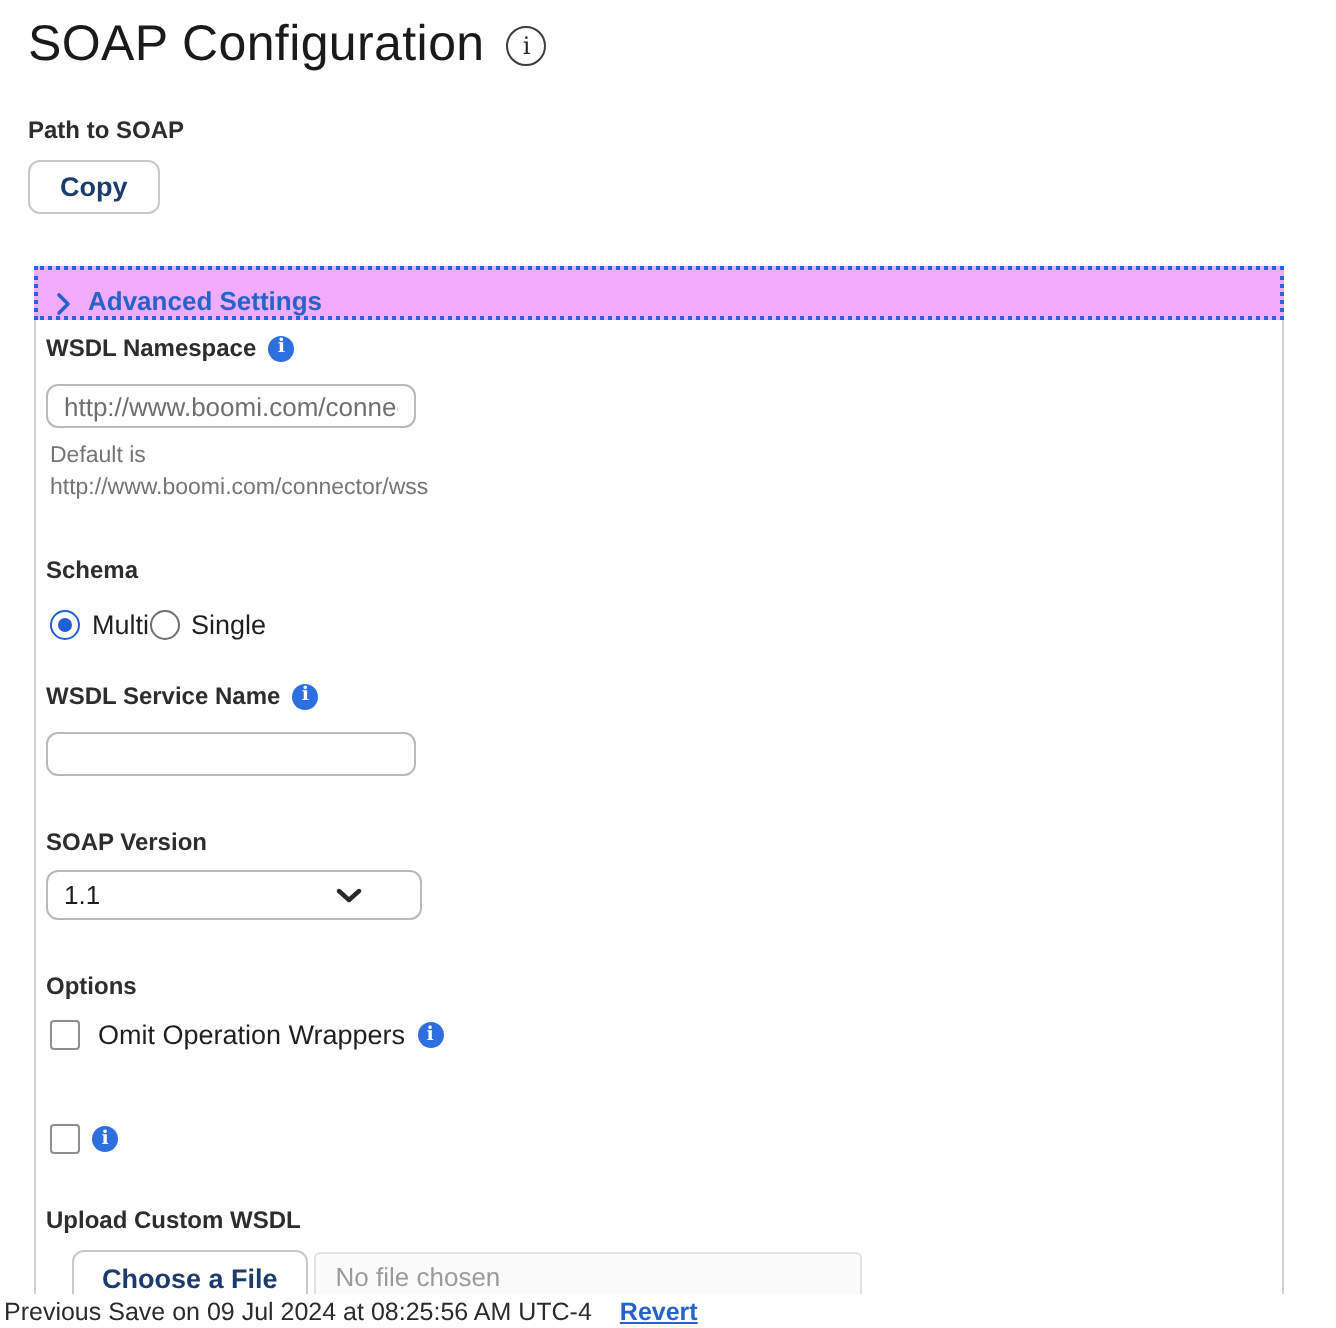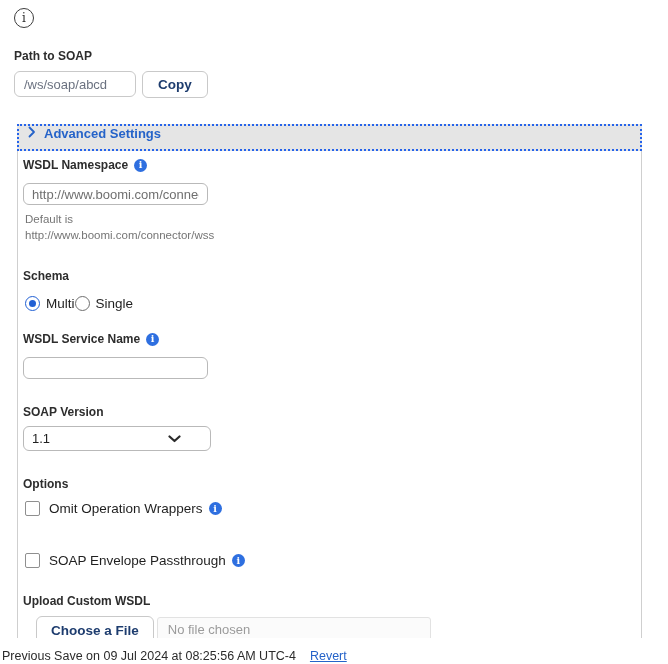--- a/index.html
+++ b/index.html
@@ -46,22 +46,22 @@
   }
   .btn{
     background:#fff;border:1px solid var(--border);border-radius:6px;
     color:var(--btn-text);font-weight:bold;font-size:13.5px;cursor:pointer;
     font-family:"Liberation Sans","DejaVu Sans",sans-serif;
   }
   .copy-btn{padding:0 15px;height:27px;}
 
   .adv-box{
     margin:26px 26px 0 17px;width:625px;height:27px;
-    border:2px dotted #2563eb;display:flex;align-items:flex-start;gap:8px;
-    padding-left:9px;cursor:pointer;background:#e5e5e5;
+    border:2px dotted #2563eb;display:flex;align-items:flex-end;gap:8px;
+    padding-left:9px;cursor:pointer;background:#f0abfc;
   }
   .adv-chevron{display:inline-flex;flex:none;}
   .adv-label{color:var(--accent);font-weight:bold;font-size:13px;}
 
   .panel{
     margin-left:17px;width:625px;height:487px;
     border-left:1px solid var(--panel-border);border-right:1px solid var(--panel-border);
     padding:7px 0 0 5px;overflow:hidden;background:#fff;
   }
   .label-row{display:flex;align-items:center;}
@@ -112,33 +112,33 @@
   .file-btn{padding:0 14px;height:28px;}
   .file-status{
     width:274px;height:26px;border:1px solid #e2e2e2;border-radius:3px;
     background:#fbfbfb;color:#9b9b9b;font-size:13px;line-height:24px;padding-left:10px;
   }
 
   .footer{
     position:absolute;left:2px;bottom:1px;display:flex;align-items:flex-end;gap:14px;
     font-size:12.5px;color:#2b2b2b;
   }
-  .revert-link{color:var(--accent);font-weight:normal;text-decoration:underline;cursor:pointer;}
+  .revert-link{color:var(--accent);font-weight:bold;text-decoration:underline;cursor:pointer;}
 </style>
 </head>
 <body>
 
 <div class="page-head">
+  <span class="page-title">SOAP Configuration</span>
   <span class="info-outline"></span>
 </div>
 
 <div class="top-section">
   <div class="field-label path-label">Path to SOAP</div>
   <div class="path-row">
-    <input class="path-input" type="text" value="/ws/soap/abcd" style="">
     <button class="btn copy-btn">Copy</button>
   </div>
 </div>
 
 <div class="adv-box">
   <span class="adv-chevron">
     <svg width="8" height="12" viewBox="0 0 8 12">
         <polyline points="1.5,1.5 6,6 1.5,10.5" fill="none" stroke="#2563c9" stroke-width="1.8" stroke-linecap="round" stroke-linejoin="round"></polyline>
       </svg>
   </span>
@@ -184,21 +184,20 @@
   </div>
 
   <div class="field-label options-label">Options</div>
   <div class="check-row check-row-1">
     <input type="checkbox" style="">
     <span class="check-text">Omit Operation Wrappers</span>
     <span class="info-filled"></span>
   </div>
   <div class="check-row check-row-2">
     <input type="checkbox" style="">
-    <span class="check-text">SOAP Envelope Passthrough</span>
     <span class="info-filled"></span>
   </div>
 
   <div class="field-label upload-label">Upload Custom WSDL</div>
   <div class="file-row">
     <button class="btn file-btn">Choose a File</button>
     <div class="file-status">No file chosen</div>
   </div>
 
 </div>

